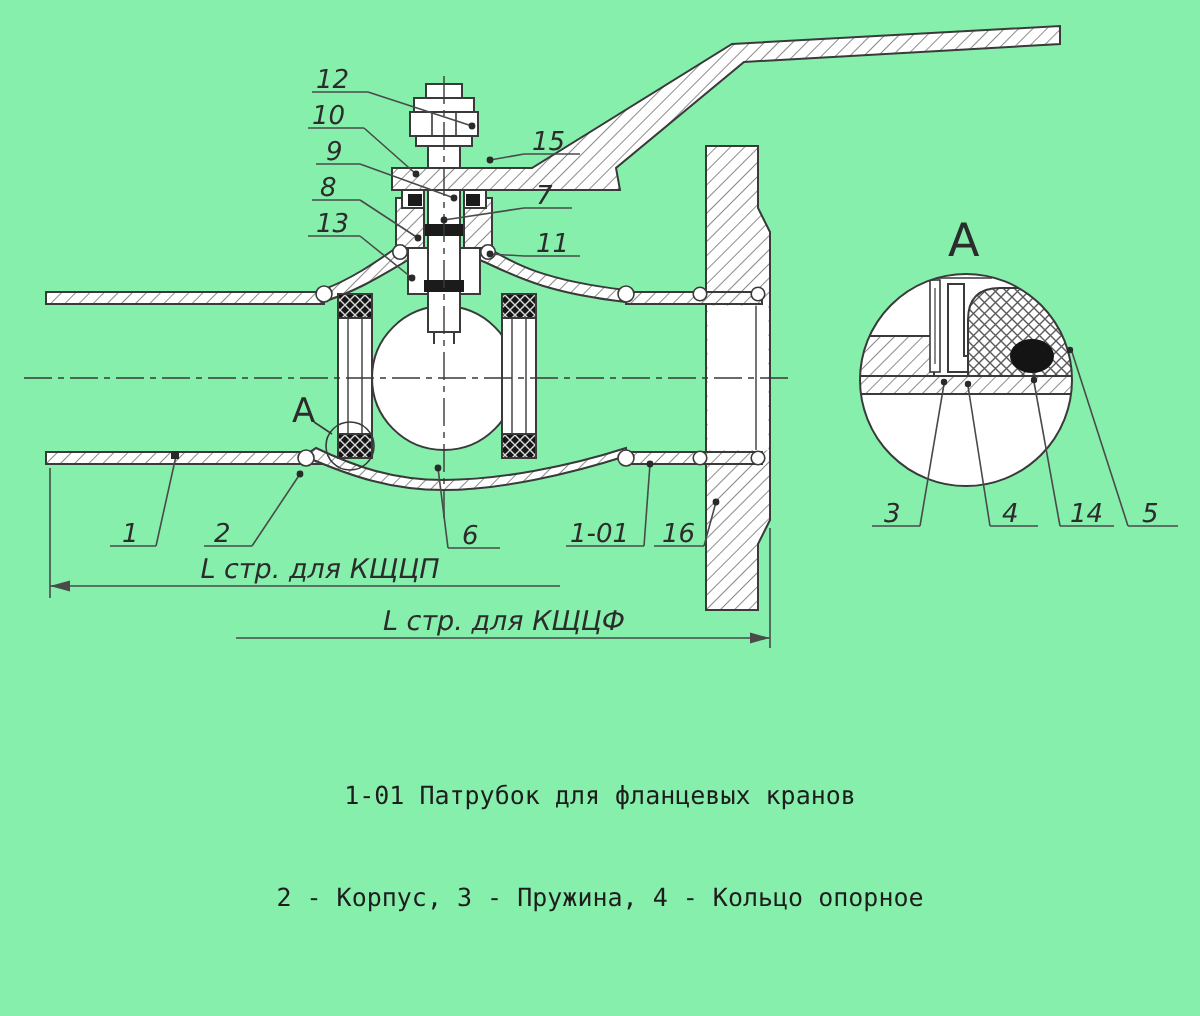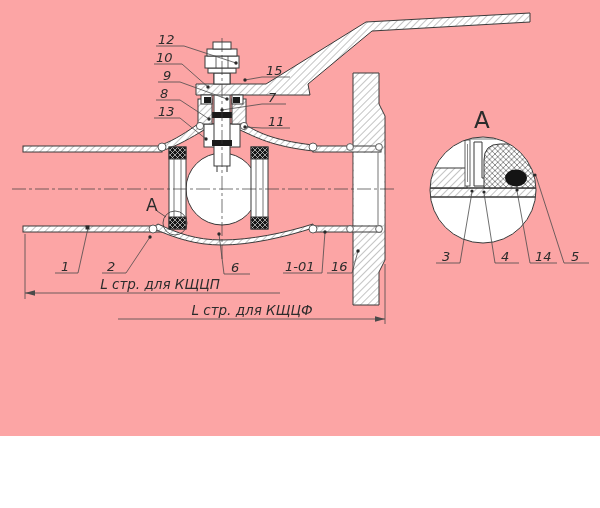--- a/index.html
+++ b/index.html
@@ -1,17 +1,17 @@
 <!DOCTYPE html>
 <html><head>
 <meta charset="utf-8">
 <style>
   html,body{margin:0;padding:0;background:#ffffff;}
   .stage{
-    position:relative;width:600px;height:436px;background:#fca5a5;
+    position:relative;width:600px;height:508px;background:#86efac;
     font-family:"DejaVu Sans",sans-serif;overflow:hidden;
   }
   .drawing{position:absolute;left:0;top:0;}
   .legend{
     position:absolute;left:0;top:355px;width:600px;
     text-align:center;color:#1d1d1d;
     font-family:"DejaVu Sans Mono",monospace;
     font-size:12.5px;line-height:17px;white-space:pre;
   }
   svg text{fill:#2c2c2c;}
@@ -259,20 +259,22 @@
   <g>
     <text class="viewlabel-big" x="474" y="128">А</text>
     <text class="callout" x="442" y="261">3</text>
     <text class="callout" x="501" y="261">4</text>
     <text class="callout" x="535" y="261">14</text>
     <text class="callout" x="571" y="261">5</text>
   </g>
 </svg>
 
 <div class="legend">
+  <div>1-01 Патрубок для фланцевых кранов</div>
+  <div>2 - Корпус, 3 - Пружина, 4 - Кольцо опорное</div>
   
   
   
   
   
 </div>
 
 </div>
 
 </body></html>

